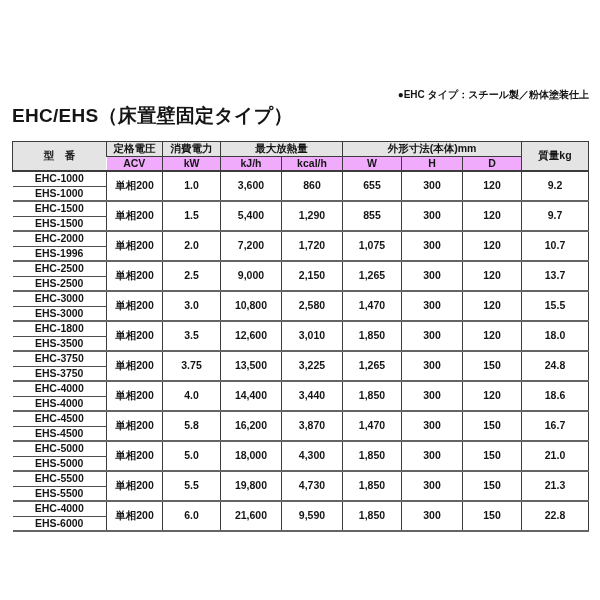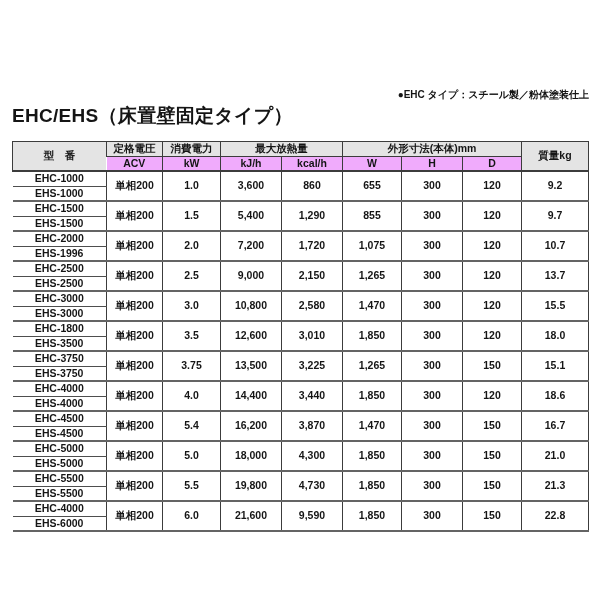--- a/index.html
+++ b/index.html
@@ -168,21 +168,21 @@
       </tr>
       <tr>
         <td class="pair-sep">EHC-3750</td>
         <td class="block-end" rowspan="2">単相200</td>
         <td class="block-end" rowspan="2">3.75</td>
         <td class="block-end" rowspan="2">13,500</td>
         <td class="block-end" rowspan="2">3,225</td>
         <td class="block-end" rowspan="2">1,265</td>
         <td class="block-end" rowspan="2">300</td>
         <td class="block-end" rowspan="2">150</td>
-        <td class="block-end" rowspan="2">15.1</td>
+        <td class="block-end" rowspan="2">24.8</td>
       </tr>
       <tr>
         <td class="block-end">EHS-3750</td>
       </tr>
       <tr>
         <td class="pair-sep">EHC-4000</td>
         <td class="block-end" rowspan="2">単相200</td>
         <td class="block-end" rowspan="2">4.0</td>
         <td class="block-end" rowspan="2">14,400</td>
         <td class="block-end" rowspan="2">3,440</td>
@@ -190,21 +190,21 @@
         <td class="block-end" rowspan="2">300</td>
         <td class="block-end" rowspan="2">120</td>
         <td class="block-end" rowspan="2">18.6</td>
       </tr>
       <tr>
         <td class="block-end">EHS-4000</td>
       </tr>
       <tr>
         <td class="pair-sep">EHC-4500</td>
         <td class="block-end" rowspan="2">単相200</td>
-        <td class="block-end" rowspan="2">5.4</td>
+        <td class="block-end" rowspan="2">5.8</td>
         <td class="block-end" rowspan="2">16,200</td>
         <td class="block-end" rowspan="2">3,870</td>
         <td class="block-end" rowspan="2">1,470</td>
         <td class="block-end" rowspan="2">300</td>
         <td class="block-end" rowspan="2">150</td>
         <td class="block-end" rowspan="2">16.7</td>
       </tr>
       <tr>
         <td class="block-end">EHS-4500</td>
       </tr>

